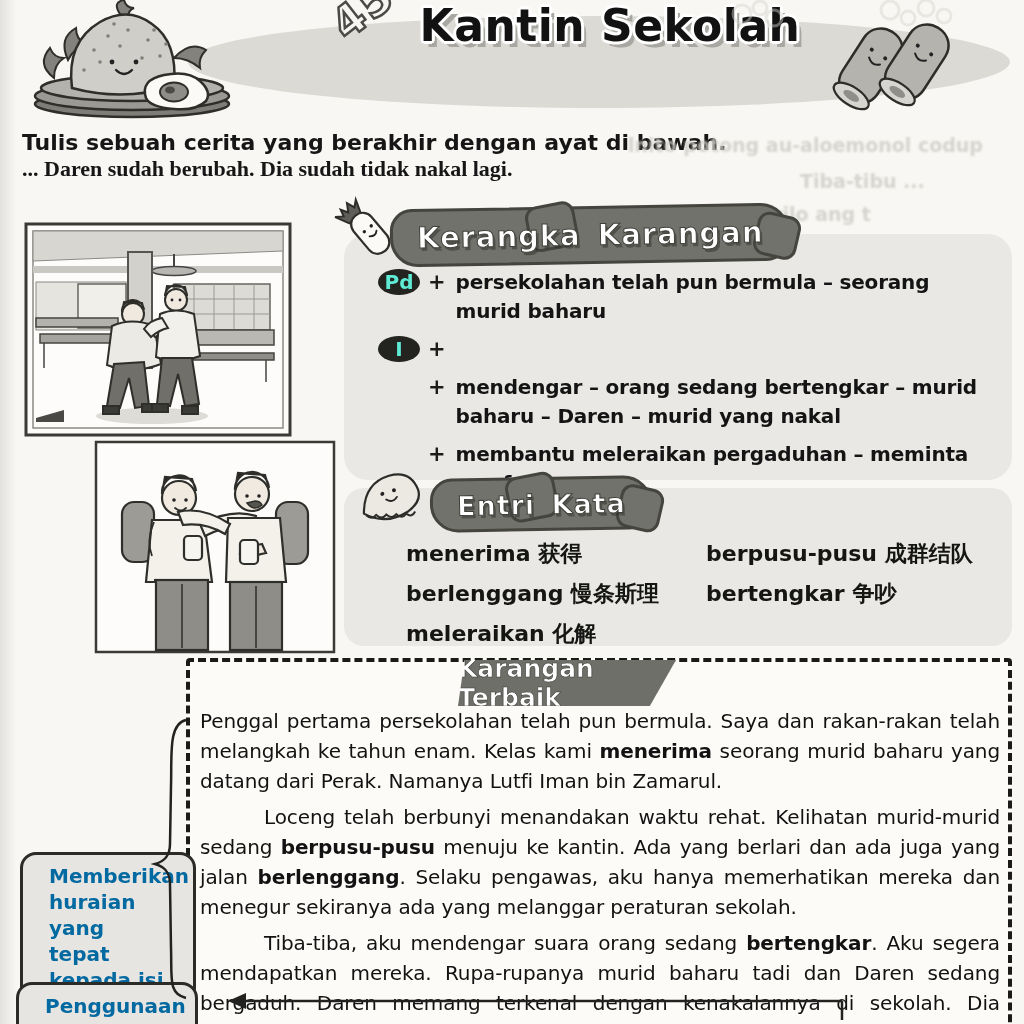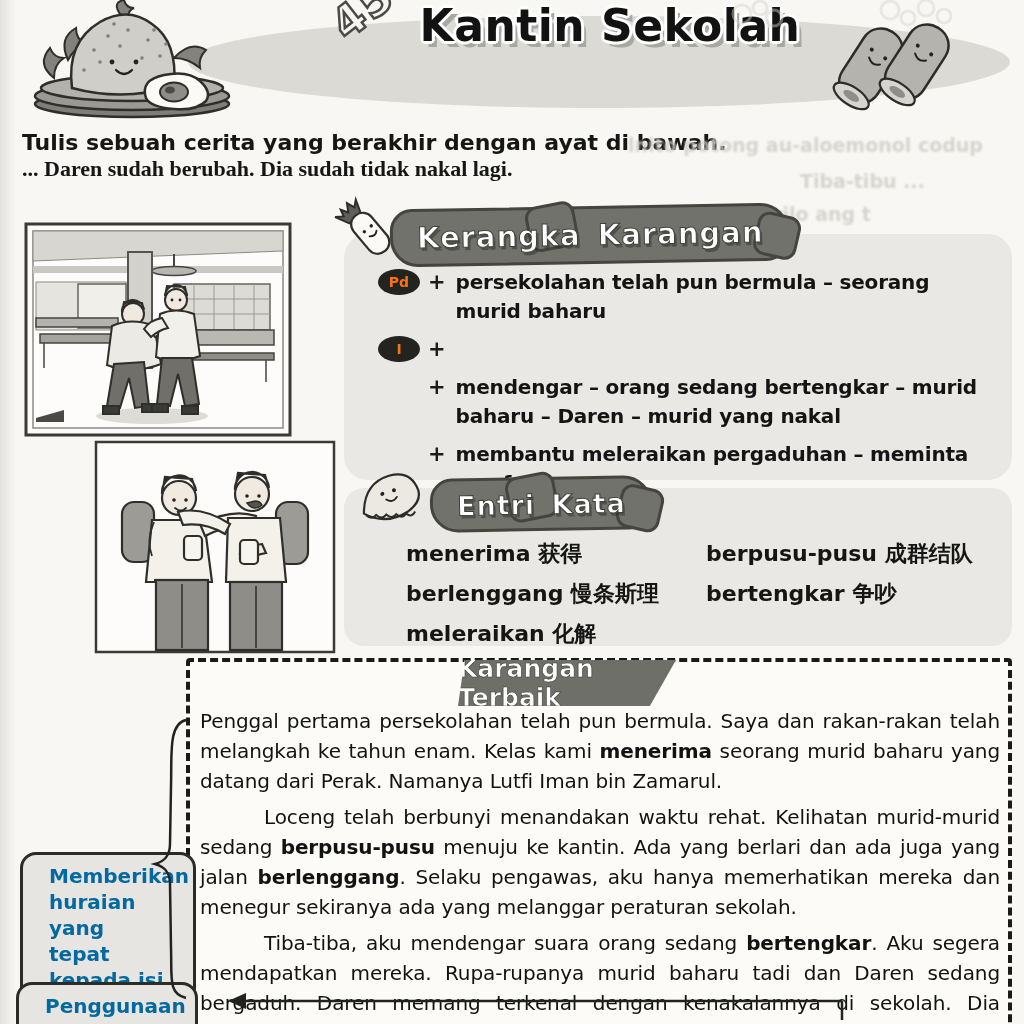--- a/index.html
+++ b/index.html
@@ -32,21 +32,21 @@
              -webkit-text-stroke:1px #3f3f3a;text-shadow:2px 3px 0 rgba(40,40,36,.45);white-space:nowrap;}
   .blob-head:before{content:"";position:absolute;right:-12px;top:8px;width:38px;height:38px;
              background:#72726c;border:3px solid #45453f;border-radius:12px;transform:rotate(14deg);z-index:-1;}
   .blob-head:after{content:"";position:absolute;left:34%;top:-6px;width:44px;height:40px;
              background:#72726c;border:3px solid #45453f;border-radius:12px;transform:rotate(-10deg);z-index:-1;}
 
   
   .k-list{left:378px;top:268px;width:610px;}
   .k-row{display:flex;align-items:flex-start;margin-bottom:9px;}
   .k-badge{flex:none;width:42px;height:26px;margin-right:8px;margin-top:1px;border-radius:50%;
-           background:#23231f;color:#f97316;font-size:14px;font-weight:800;display:flex;
+           background:#23231f;color:#5eead4;font-size:20px;font-weight:800;display:flex;
            align-items:center;justify-content:center;}
   .k-badge.empty{visibility:hidden;}
   .k-bullet{flex:none;font-size:21px;font-weight:900;margin-right:10px;line-height:29px;color:#1c1c1a;}
   .k-text{font-size:20px;font-weight:600;line-height:29px;letter-spacing:-.2px;max-width:545px;color:#18181
 6;}
 
   
   .v-col{top:540px;}
   .v-row{margin-bottom:13px;font-size:22px;font-weight:700;line-height:27px;white-space:nowrap;color:#151513;}
   .v-zh{font-weight:600;font-family:"DejaVu Serif",serif;}

